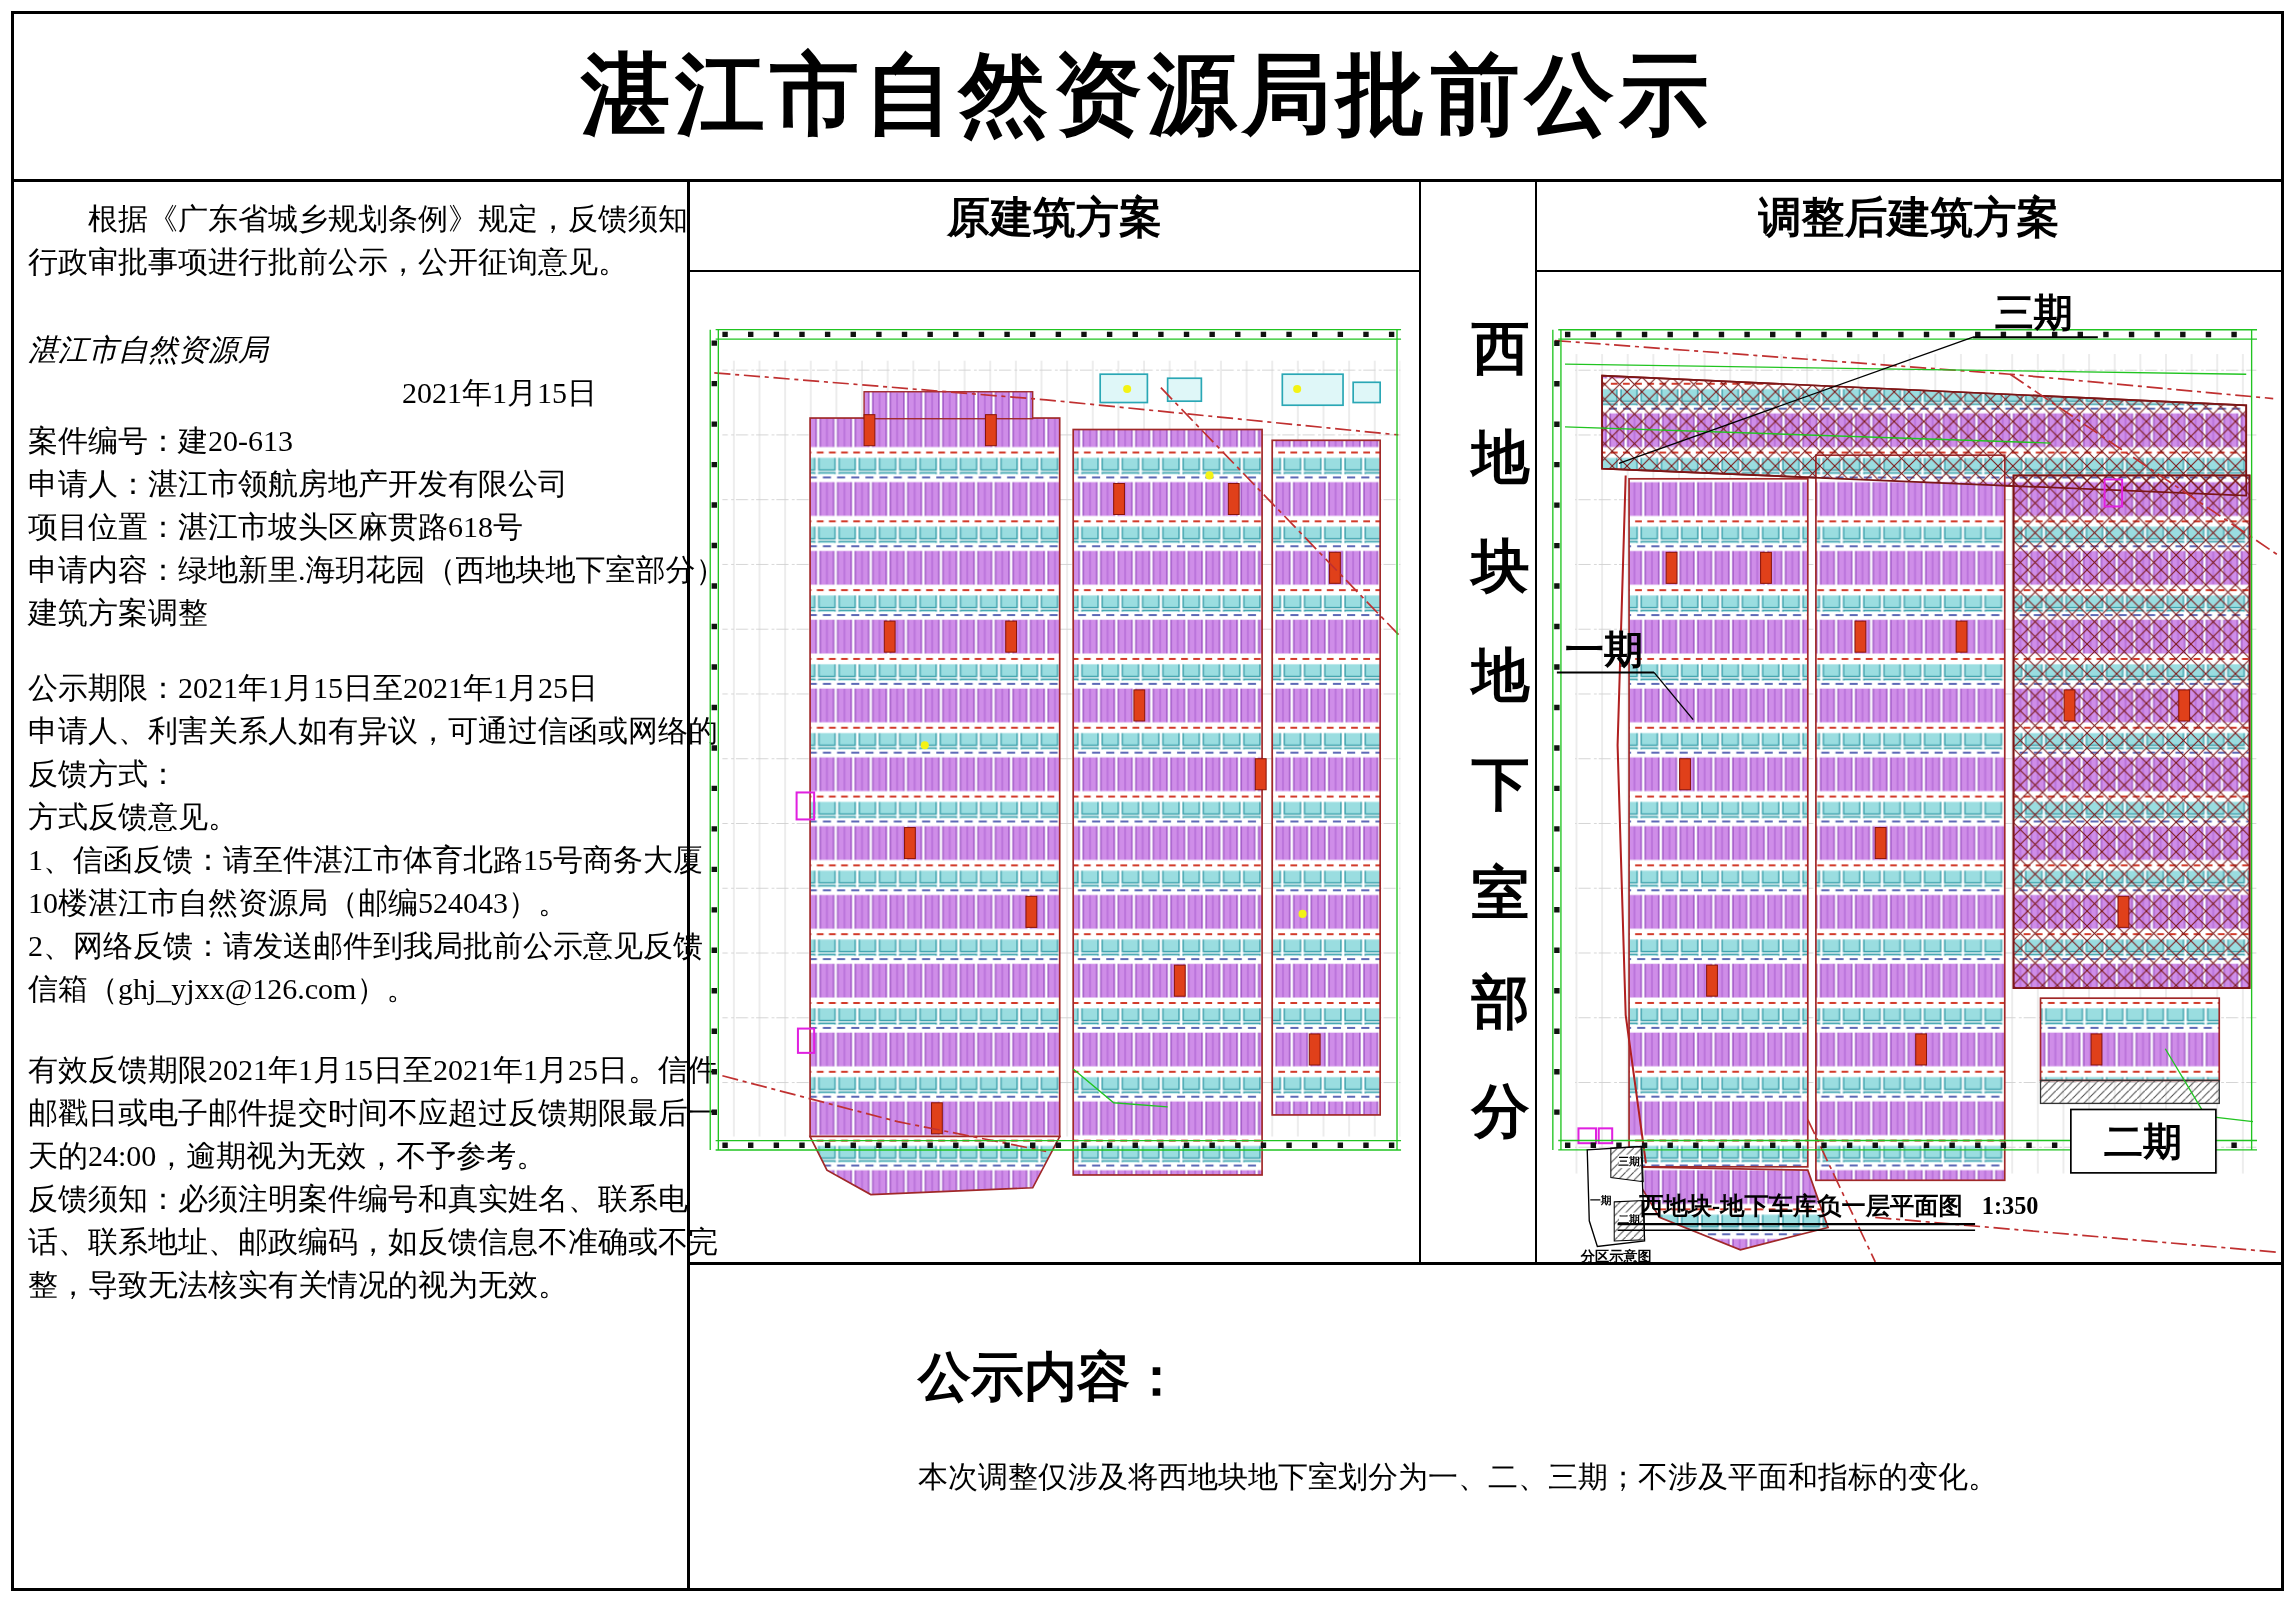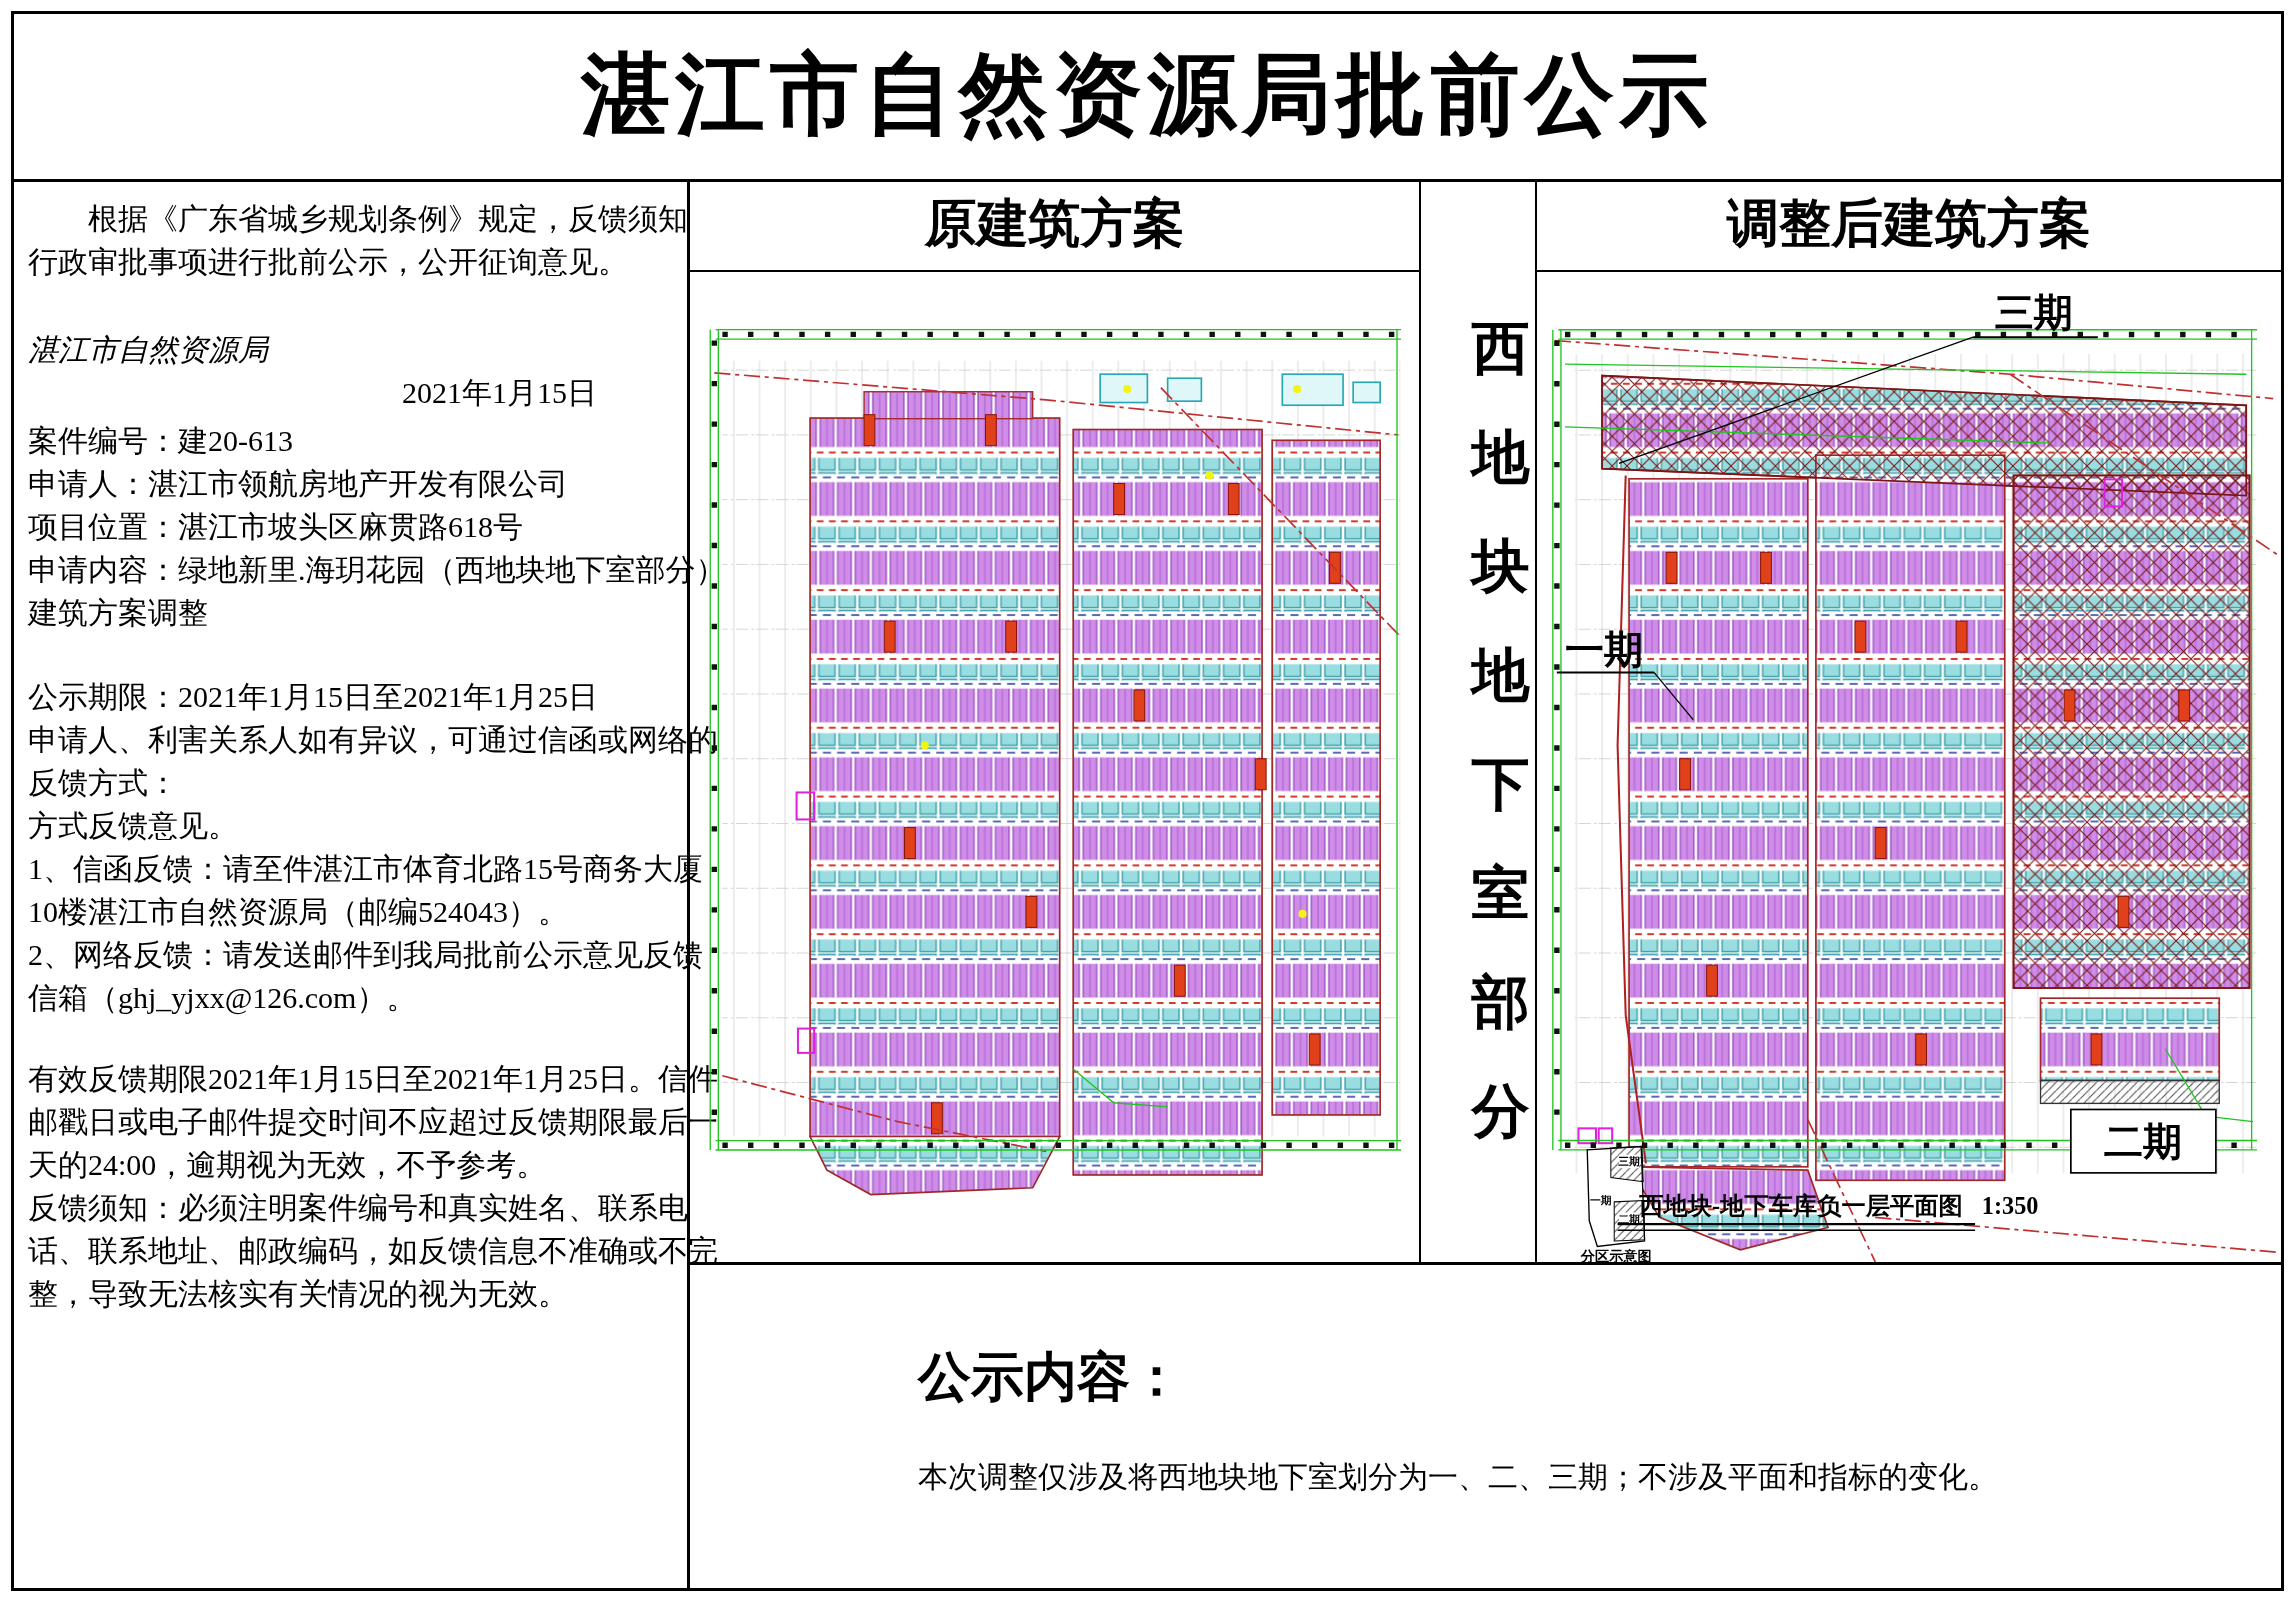--- a/index.html
+++ b/index.html
@@ -2,27 +2,27 @@
 <html style="font-size:10.8px"><head>
 <meta charset="utf-8">
 <style>
   html,body{margin:0;padding:0;}
   body{position:relative;width:2295px;height:1602px;background:#fff;
        font-family:"Liberation Serif","DejaVu Serif",serif;color:#000;overflow:hidden;}
   .abs{position:absolute;}
   .blk{position:absolute;background:#000;}
   .frame{position:absolute;left:10.8px;top:10.8px;width:2267px;height:1574px;border:3.4px solid #000;}
   .page-title{left:0;right:0;top:35px;text-align:center;font-size:89px;font-weight:600;letter-spacing:5.4px;white-space:nowrap;}
-  .col-header{text-align:center;font-size:52px;font-weight:bold;white-space:nowrap;}
+  .col-header{text-align:center;font-size:43px;font-weight:bold;white-space:nowrap;}
   .left-text{left:28px;top:197px;width:649px;font-size:30px;line-height:43px;}
   .left-text div{white-space:nowrap;}
   .ind{text-indent:2em;}
   .ar{padding-right:37px;font-style:italic;}
   .ar2{text-align:right;padding-right:80px;}
-  .g66{margin-top:45px;} .g8{margin-top:5.4px;} .g61{margin-top:41px;} .g56{margin-top:38px;}
+  .g66{margin-top:45px;} .g8{margin-top:5.4px;} .g61{margin-top:32px;} .g56{margin-top:38px;}
   .strip-cell{left:1421px;top:294px;width:115px;height:884px;display:flex;align-items:flex-start;justify-content:center;}
   .strip-text{width:62px;font-size:58px;font-weight:bold;line-height:109px;word-break:break-all;text-align:center;margin-left:44px;}
   .notice-heading{left:918px;top:1342px;font-size:53px;font-weight:bold;white-space:nowrap;text-align:right;}
   .notice-body{left:918px;top:1457px;font-size:30px;white-space:nowrap;}
   svg text{font-family:"Liberation Serif","DejaVu Serif",serif;font-weight:bold;fill:#000;}
 </style>
 </head>
 <body>
 
 <div class="frame"></div>

